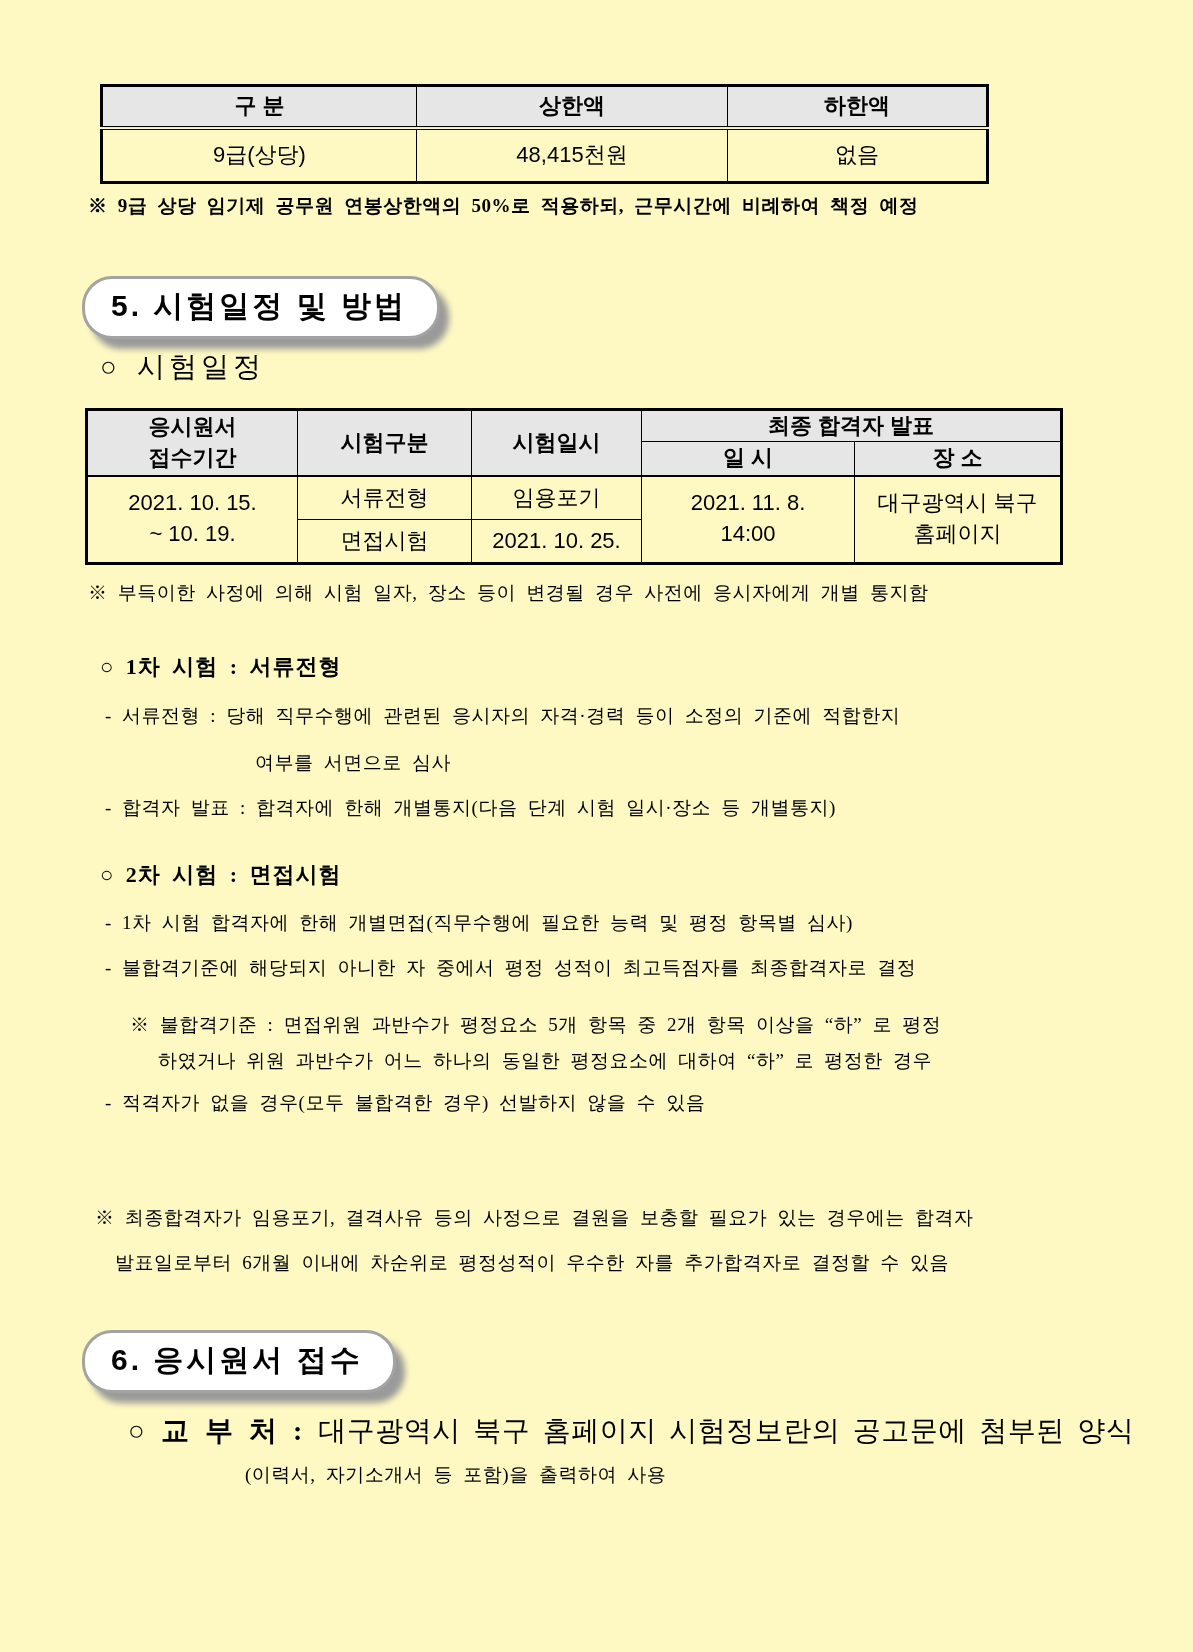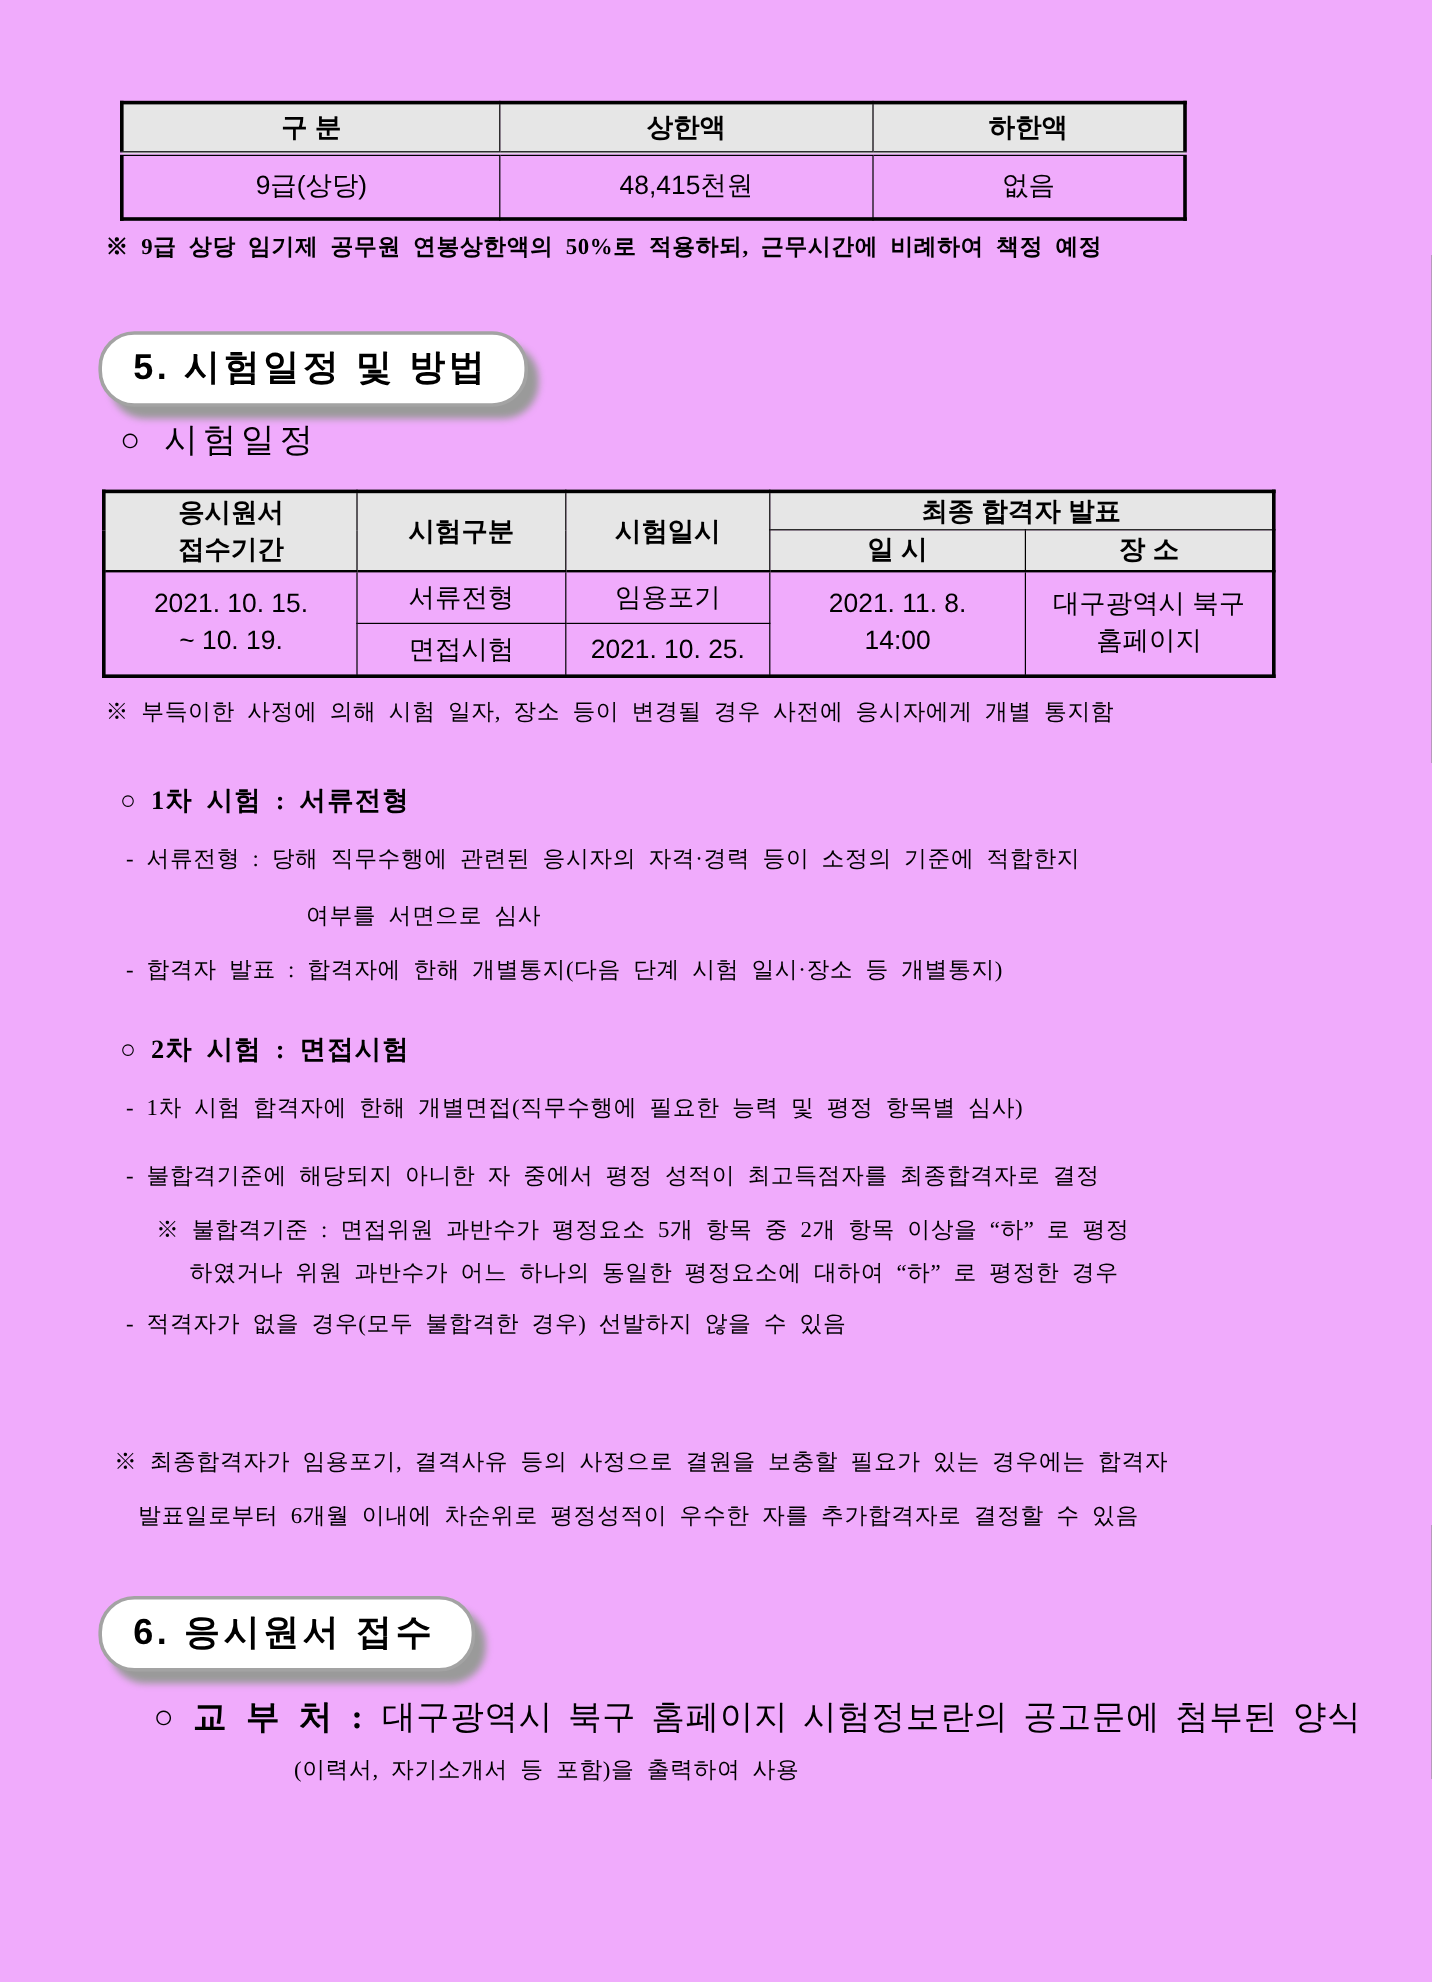--- a/index.html
+++ b/index.html
@@ -1,19 +1,19 @@
 <!DOCTYPE html>
 <html><head>
 <meta charset="utf-8">
 <style>
   * { margin:0; padding:0; box-sizing:border-box; }
   html,body { background:#888; }
   .page {
     position:relative; width:1193px; height:1652px; margin:0 auto;
-    background:#f0abfc; color:#000;
+    background:#fef9c3; color:#000;
     font-family:"Liberation Serif", serif;
     overflow:hidden;
   }
 
   
   table.tbl {
     position:absolute; border-collapse:collapse; table-layout:fixed;
     text-align:center; font-family:"Liberation Sans", sans-serif;
     border:3px solid #000;
   }
@@ -140,21 +140,21 @@
 
   <div class="t" style="left:88px; top:580px;text-align:center;">※ 부득이한 사정에 의해 시험 일자, 장소 등이 변경될 경우 사전에 응시자에게 개별 통지함</div>
 
   <div class="t heading" style="left:100px; top:652px;">○ 1차 시험 : 서류전형</div>
   <div class="t" style="left:105px; top:703px;">- 서류전형 : 당해 직무수행에 관련된 응시자의 자격·경력 등이 소정의 기준에 적합한지</div>
   <div class="t" style="left:255px; top:750px;">여부를 서면으로 심사</div>
   <div class="t" style="left:105px; top:795px;">- 합격자 발표 : 합격자에 한해 개별통지(다음 단계 시험 일시·장소 등 개별통지)</div>
 
   <div class="t heading" style="left:100px; top:860px;">○ 2차 시험 : 면접시험</div>
   <div class="t" style="left:105px; top:910px;">- 1차 시험 합격자에 한해 개별면접(직무수행에 필요한 능력 및 평정 항목별 심사)</div>
-  <div class="t" style="left:105px; top:955px;margin-top:12px;">- 불합격기준에 해당되지 아니한 자 중에서 평정 성적이 최고득점자를 최종합격자로 결정</div>
+  <div class="t" style="left:105px; top:955px;">- 불합격기준에 해당되지 아니한 자 중에서 평정 성적이 최고득점자를 최종합격자로 결정</div>
   <div class="t" style="left:130px; top:1012px;">※ 불합격기준 : 면접위원 과반수가 평정요소 5개 항목 중 2개 항목 이상을 “하” 로 평정</div>
   <div class="t" style="left:158px; top:1048px;text-align:right;">하였거나 위원 과반수가 어느 하나의 동일한 평정요소에 대하여 “하” 로 평정한 경우</div>
   <div class="t" style="left:105px; top:1090px;">- 적격자가 없을 경우(모두 불합격한 경우) 선발하지 않을 수 있음</div>
 
   <div class="t" style="left:95px; top:1205px;">※ 최종합격자가 임용포기, 결격사유 등의 사정으로 결원을 보충할 필요가 있는 경우에는 합격자</div>
   <div class="t" style="left:115px; top:1250px;">발표일로부터 6개월 이내에 차순위로 평정성적이 우수한 자를 추가합격자로 결정할 수 있음</div>
 
   <div class="badge badge6">
     <span>6. 응시원서 접수</span>
   </div>

